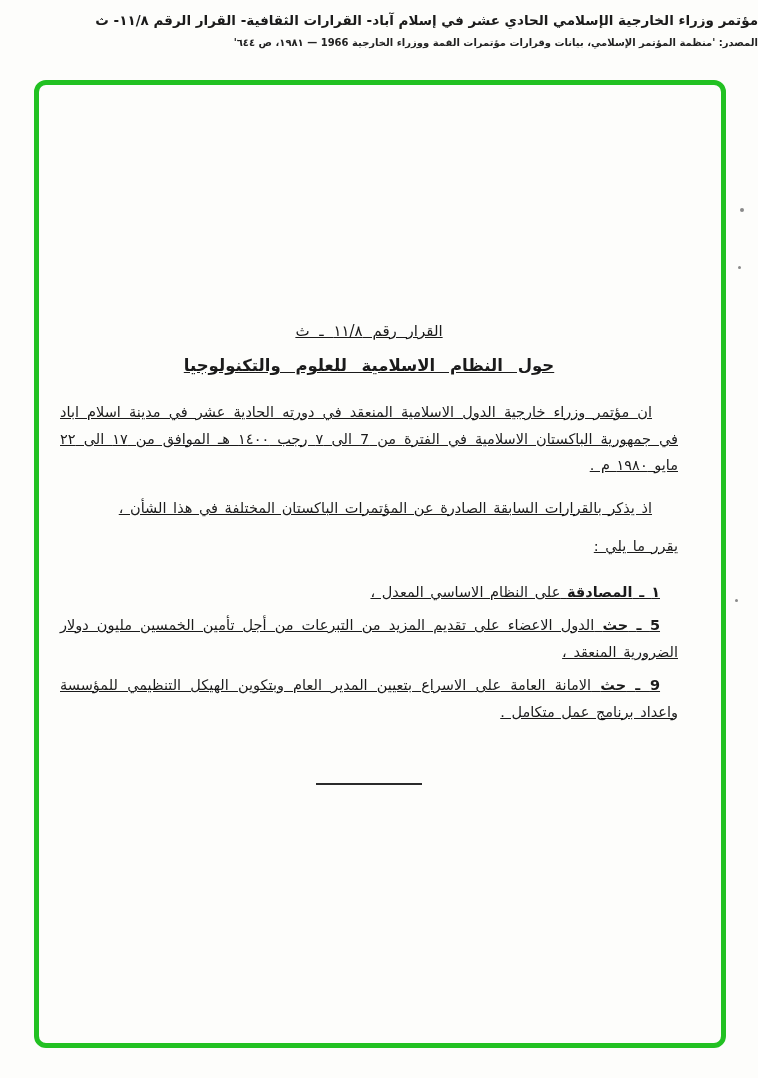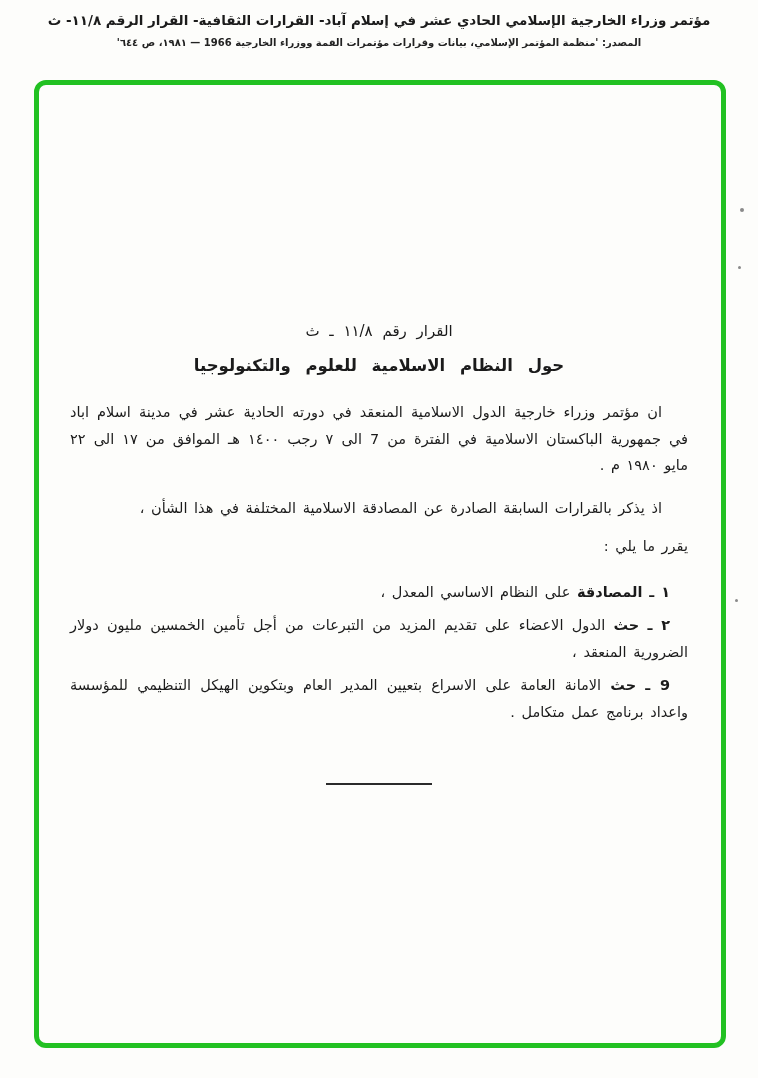--- a/index.html
+++ b/index.html
@@ -9,38 +9,39 @@
     background: #fdfdfb;
     position: relative;
     font-family: "DejaVu Sans", sans-serif;
     color: #1b1b1b;
     overflow: hidden;
   }
 
   
   .page-header {
     position: absolute; top: 12px; left: 0; right: 0;
-    text-align: center; direction: rtl;
+    text-align: right; direction: rtl;
   }
   .hl1 { font-size: 13.5px; font-weight: bold; letter-spacing: 0.2px; }
   .hl2 { font-size: 10px; font-weight: bold; margin-top: 9px; color: #222; }
 
   
   .frame {
     position: absolute; left: 34px; top: 80px;
     width: 692px; height: 968px;
     border: 5px solid var(--frame_green, #22c122);
     border-radius: 12px;
     background: transparent;
   }
 
   
   .doc {
-    position: absolute; left: 70px; top: 322px; width: 618px;
+    position: absolute; left: 60px; top: 322px; width: 618px;
     direction: rtl;
+    text-decoration: underline;
   }
   .res-num {
     text-align: center; font-size: 15px; word-spacing: 5px;
     margin: 0 0 16px 0;
   }
   .doc-title {
     text-align: center; font-size: 16.5px; font-weight: bold;
     word-spacing: 9px; margin: 0 0 24px 0;
   }
   .para {
@@ -83,26 +84,26 @@
   <div class="hl2">المصدر: 'منظمة المؤتمر الإسلامي، بيانات وقرارات مؤتمرات القمة ووزراء الخارجية 1966 — ١٩٨١، ص ٦٤٤'</div>
 </div>
 
 <div class="frame"></div>
 
 <div class="doc">
   <p class="res-num">القرار رقم ١١/٨ ـ ث</p>
   <p class="doc-title">حول النظام الاسلامية للعلوم والتكنولوجيا</p>
 
   <p class="para p1">ان مؤتمر وزراء خارجية الدول الاسلامية المنعقد في دورته الحادية عشر في مدينة اسلام اباد في جمهورية الباكستان الاسلامية في الفترة من 7 الى ٧ رجب ١٤٠٠ هـ الموافق من ١٧ الى ٢٢ مايو ١٩٨٠ م .</p>
-  <p class="para p2">اذ يذكر بالقرارات السابقة الصادرة عن المصادقة الاسلامية المختلفة في هذا الشأن ،</p>
+  <p class="para p2">اذ يذكر بالقرارات السابقة الصادرة عن المؤتمرات الباكستان المختلفة في هذا الشأن ،</p>
   <p class="para decree">يقرر ما يلي :</p>
 
   <p class="item"><span class="num">١ ـ</span> <span class="lead">المصادقة</span> <span>على النظام الاساسي المعدل ،</span></p>
 
-  <p class="item"><span class="num">٢ ـ</span> <span class="lead">حث</span> <span>الدول الاعضاء على تقديم المزيد من التبرعات من أجل تأمين الخمسين مليون دولار الضرورية المنعقد ،</span></p>
+  <p class="item"><span class="num">5 ـ</span> <span class="lead">حث</span> <span>الدول الاعضاء على تقديم المزيد من التبرعات من أجل تأمين الخمسين مليون دولار الضرورية المنعقد ،</span></p>
 
   <p class="item"><span class="num">9 ـ</span> <span class="lead">حث</span> <span>الامانة العامة على الاسراع بتعيين المدير العام وبتكوين الهيكل التنظيمي للمؤسسة واعداد برنامج عمل متكامل .</span></p>
 
   <div class="sep"></div>
 </div>
 
 <span class="artifact a1"></span>
 <span class="artifact a2"></span>
 <span class="artifact a3"></span>
 

